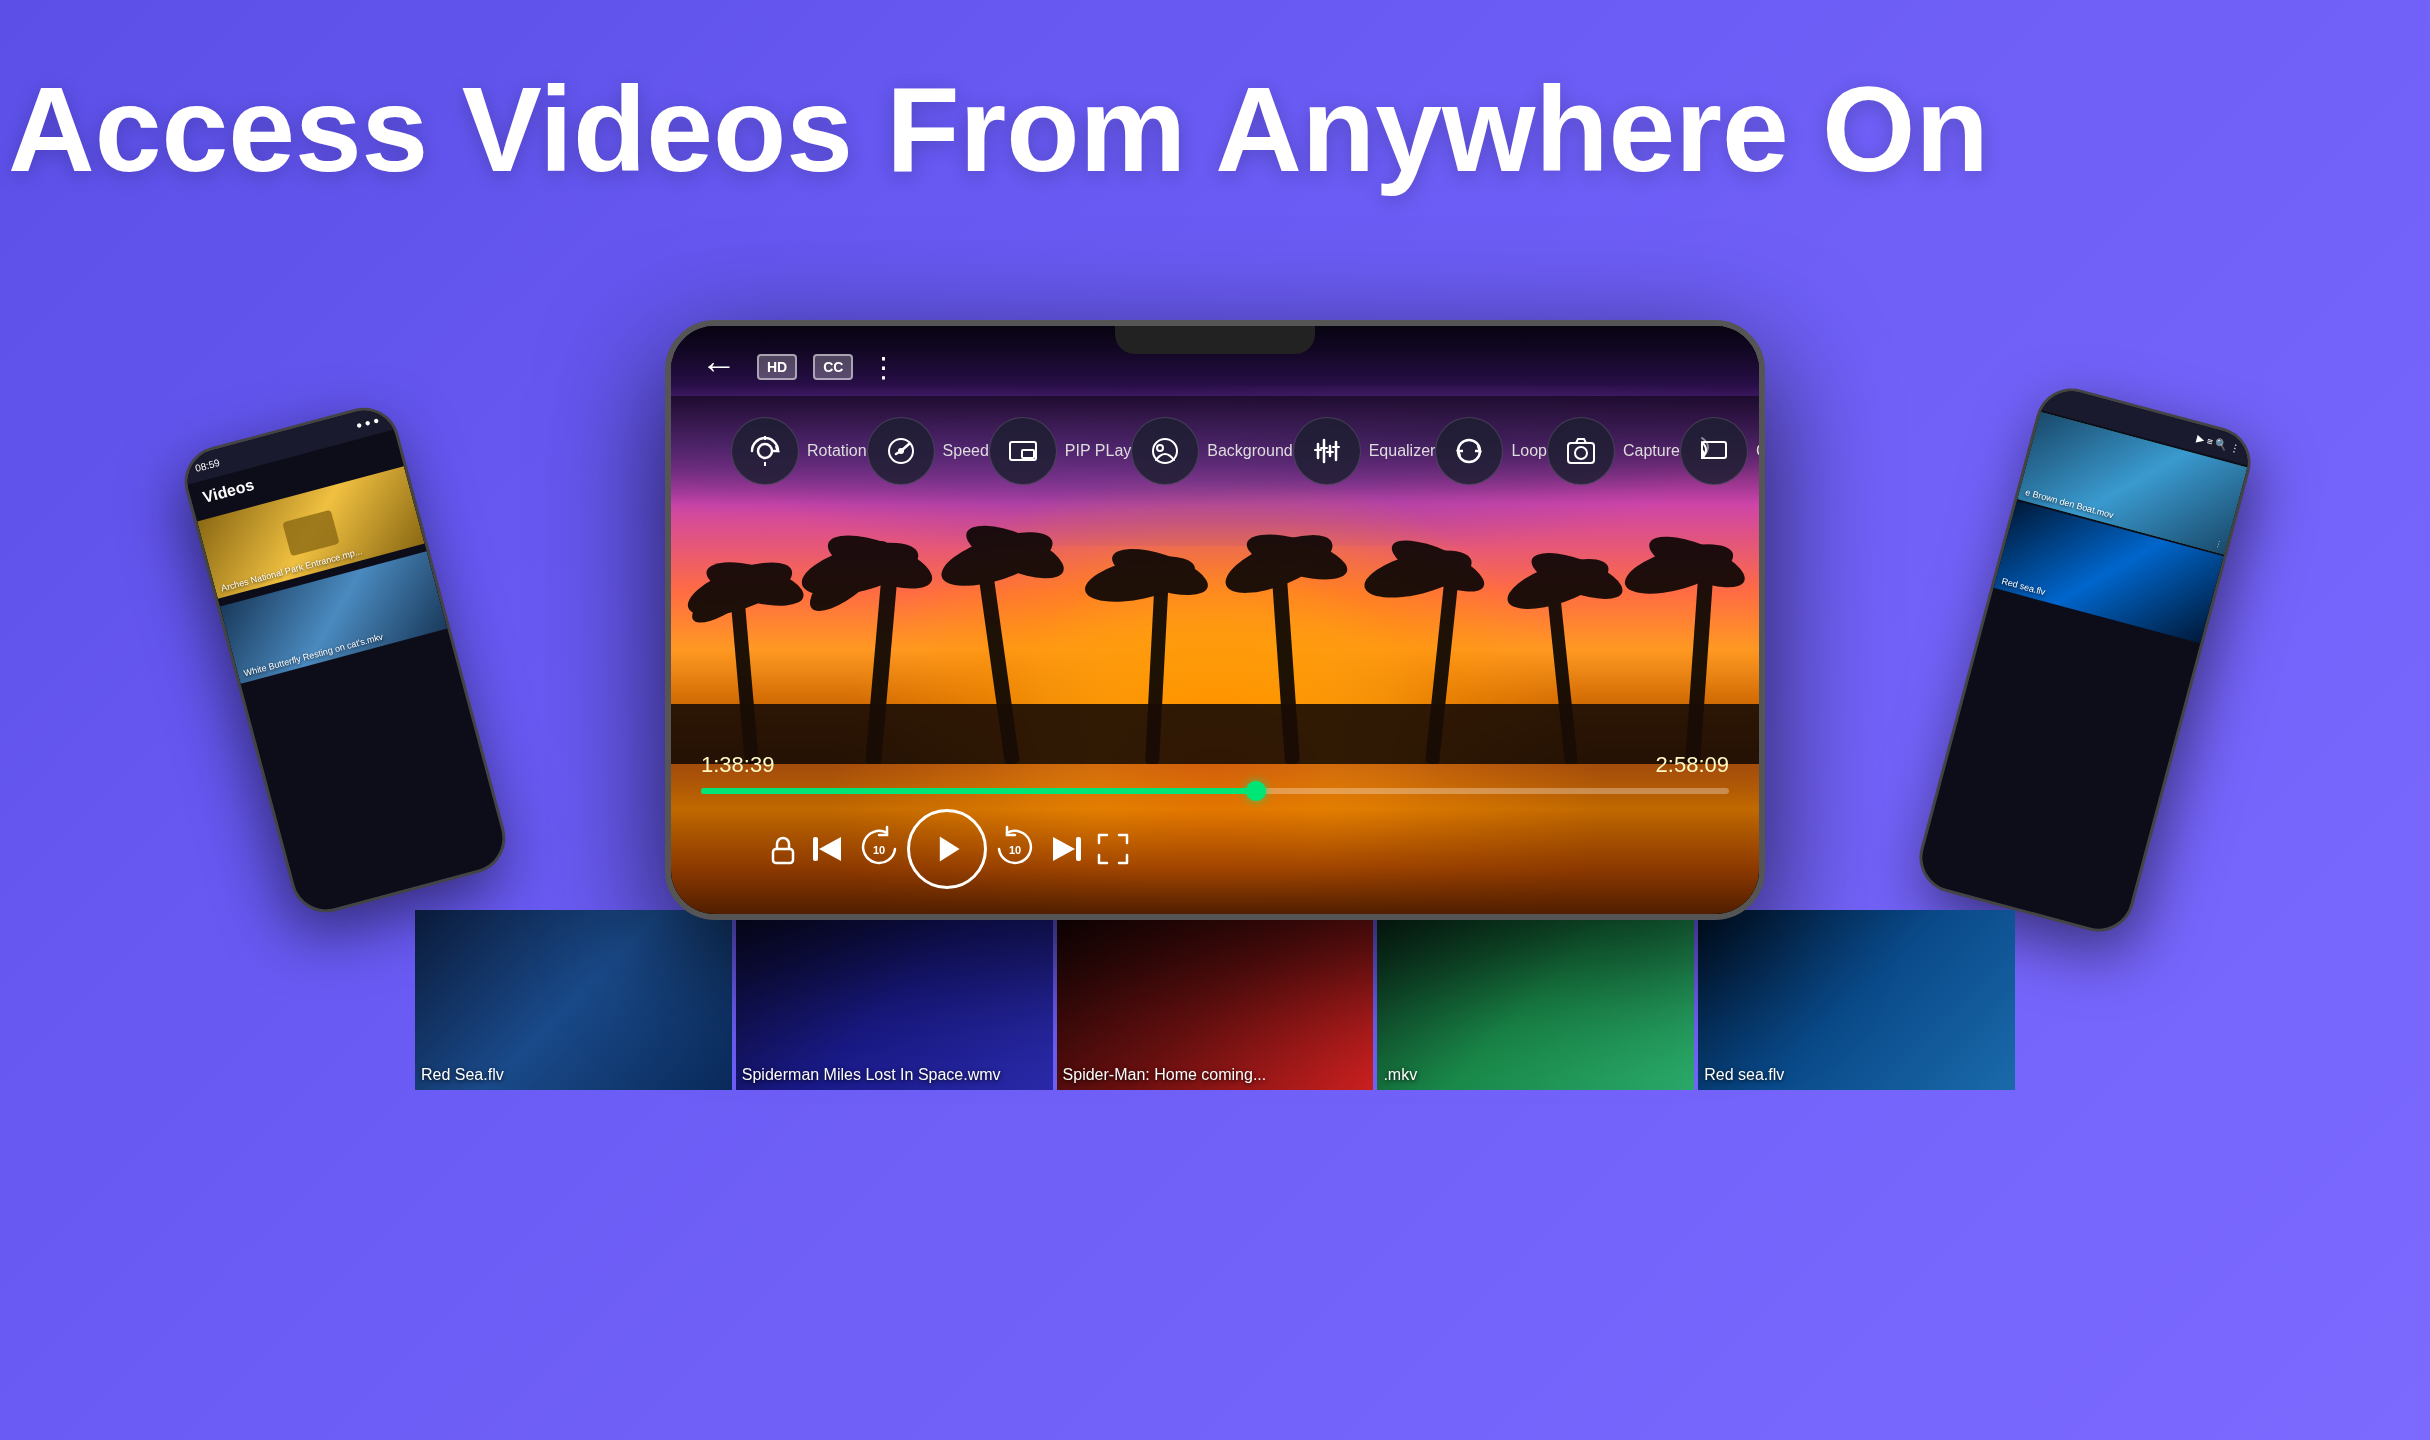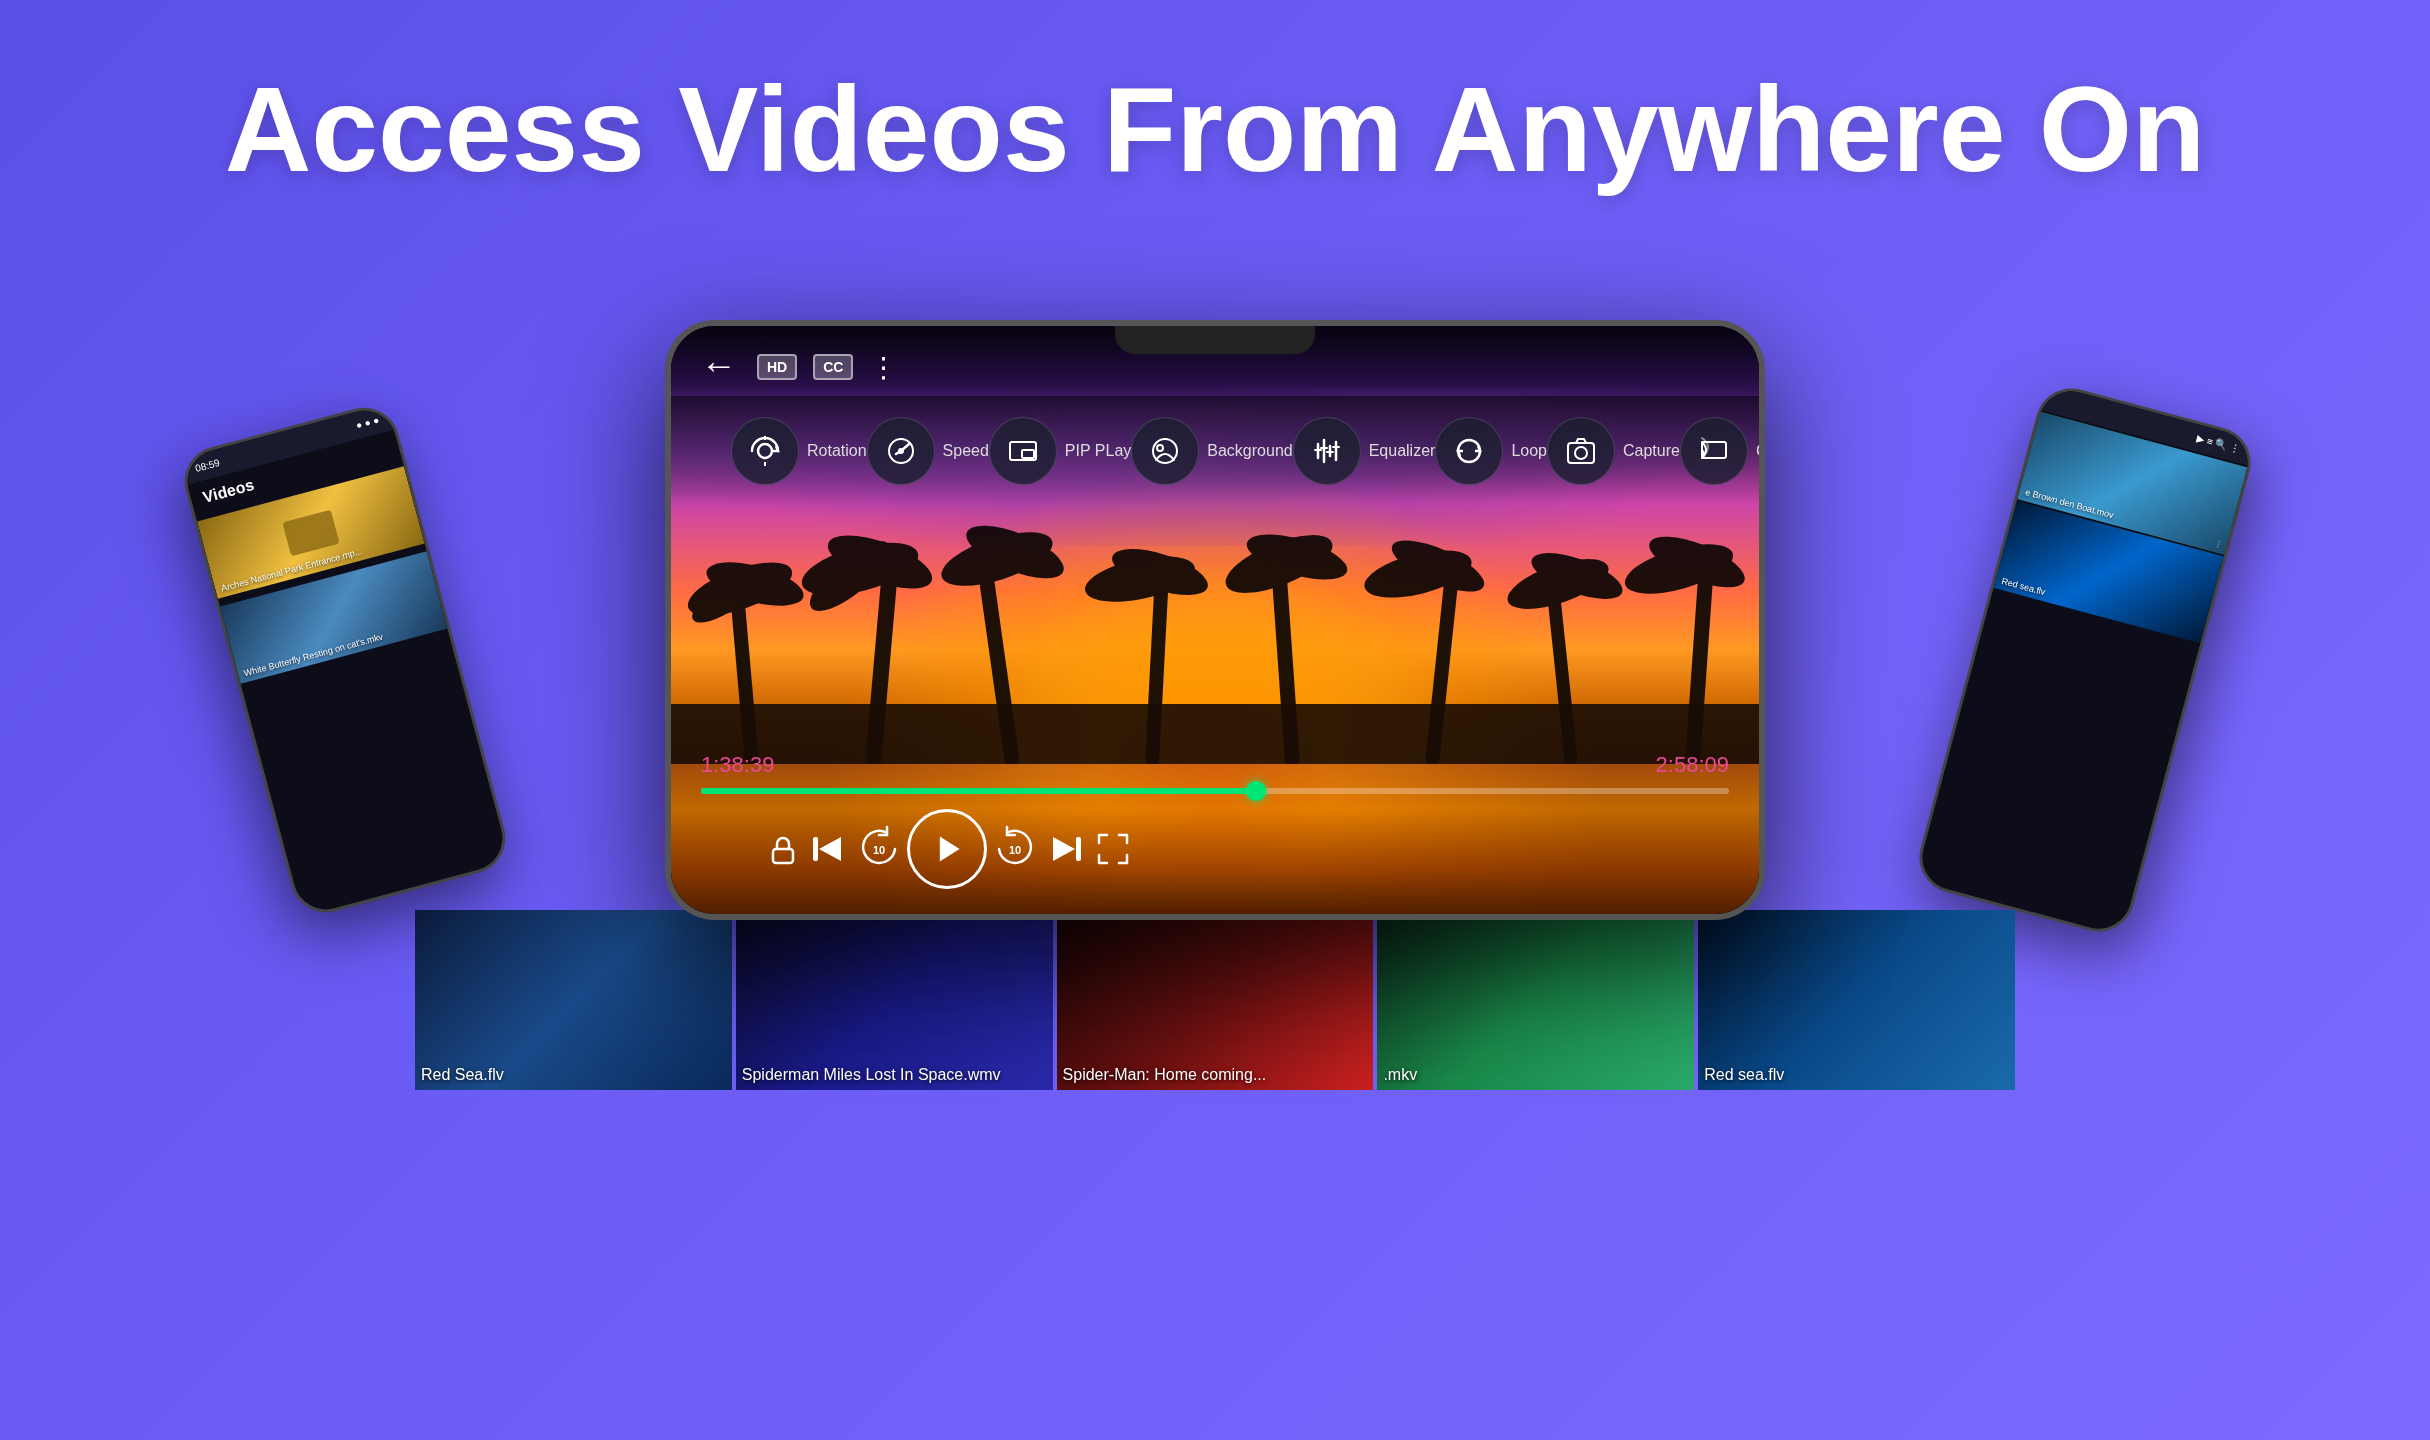--- a/index.html
+++ b/index.html
@@ -7,24 +7,25 @@
       width: 2430px;
       height: 1440px;
       background: linear-gradient(135deg, #5b4fe8 0%, #6b5cf5 40%, #7c6aff 100%);
       font-family: 'Arial', sans-serif;
       overflow: hidden;
       position: relative;
     }
 
     
     .headline {
-      text-align: center;
+      text-align: left;
       padding-top: 60px;
       z-index: 10;
       position: relative;
+      padding-left: 8px;
     }
     .headline h1 {
       font-size: 120px;
       font-weight: 900;
       color: #ffffff;
       line-height: 1.15;
       text-shadow: 0 4px 20px rgba(0,0,0,0.2);
     }
 
     
@@ -311,21 +312,21 @@
       left: 30px;
       right: 30px;
       z-index: 30;
     }
     .time-row {
       display: flex;
       justify-content: space-between;
       margin-bottom: 10px;
     }
     .time-current, .time-total {
-      color: #ec4899;
+      color: #fef9c3;
       font-size: 22px;
       font-weight: 500;
     }
     .progress-track {
       height: 6px;
       background: rgba(255,255,255,0.3);
       border-radius: 3px;
       position: relative;
     }
     .progress-fill {

